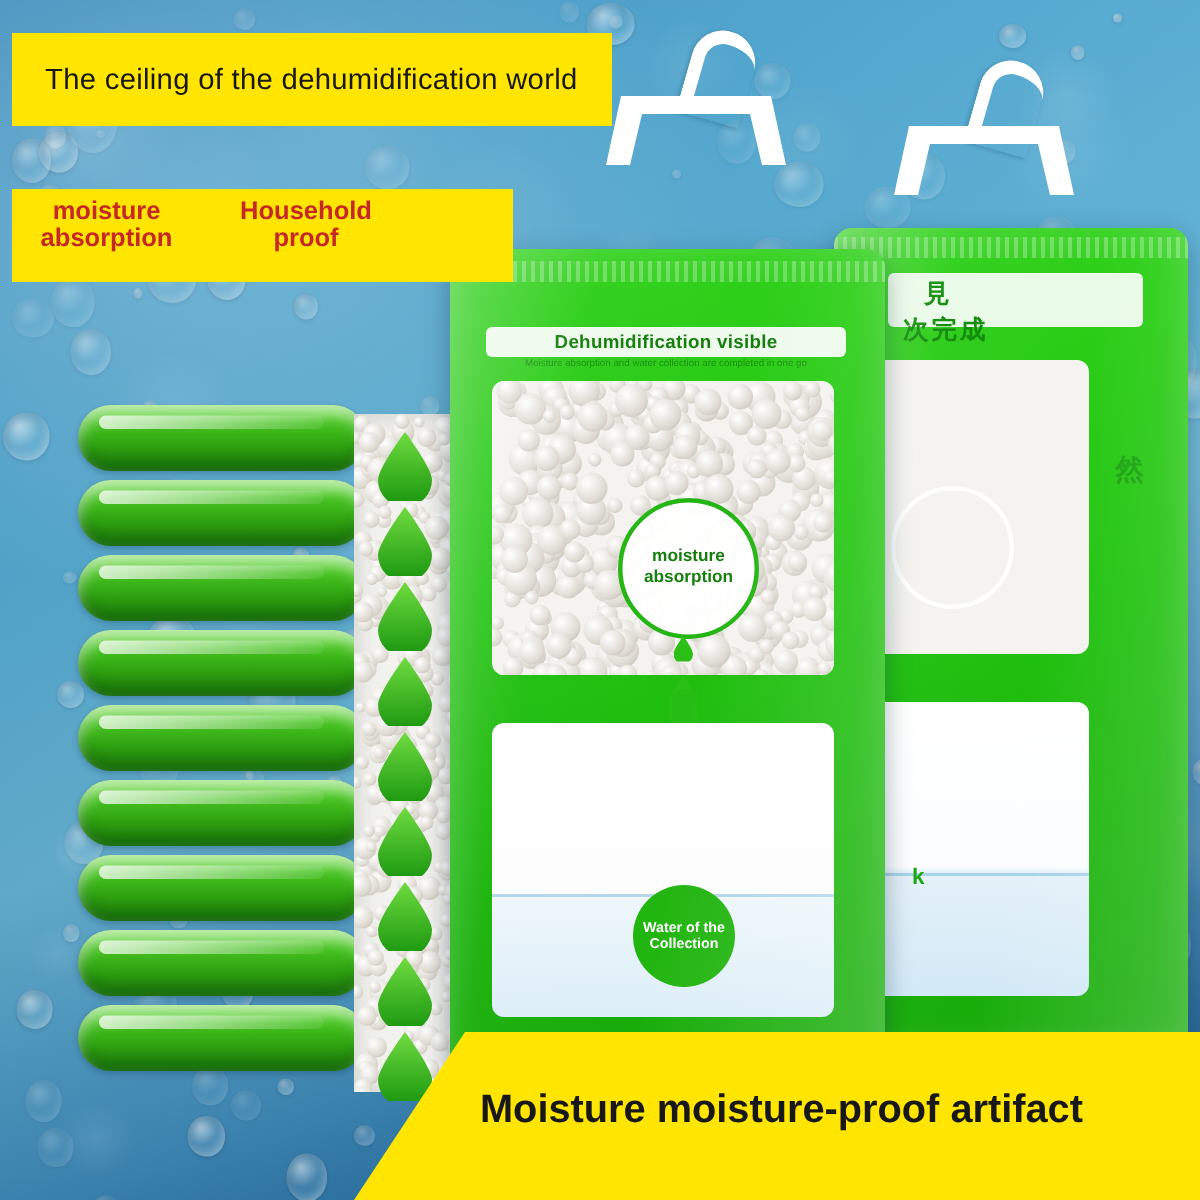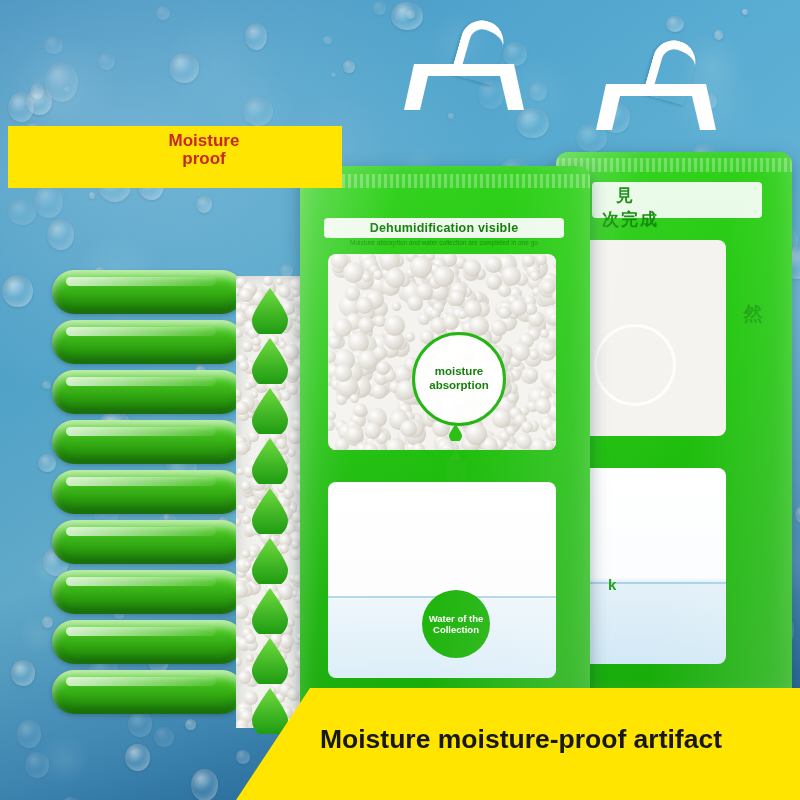--- a/index.html
+++ b/index.html
@@ -1381,21 +1381,25 @@
     </div>
 
     <div class="circle-badge badge-water">
       <span>Water of the</span>
       <span>Collection</span>
     </div>
 
     <div class="gloss"></div>
   </div>
 
+  <div class="banner-top">
+    <span>The ceiling of the dehumidification world</span>
+  </div>
 
   <div class="banner-tags"></div>
-  <div class="tag tag-2">Moisture proof</div>
+  <div class="tag tag-1">moisture absorption</div>
+  <div class="tag tag-2">Household proof</div>
 
   <div class="banner-bottom">
     <span>Moisture moisture-proof artifact</span>
   </div>
 
 </div>
 
 </body></html>

